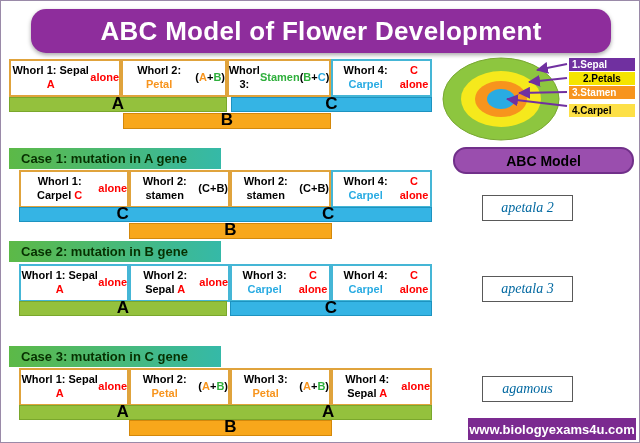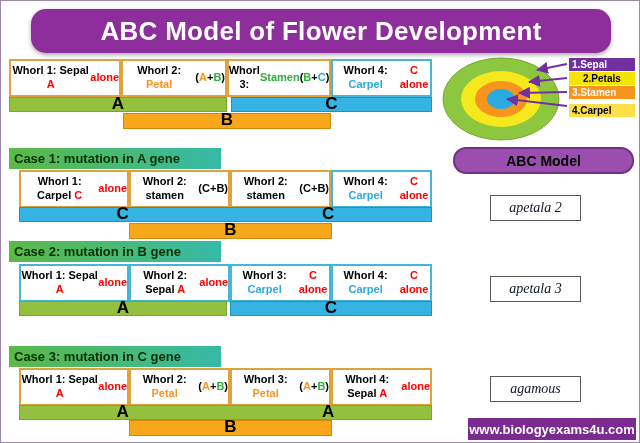--- a/index.html
+++ b/index.html
@@ -28,34 +28,34 @@
   .bar-orange { background:#F8A71B; border:1px solid #d3880b; height:16px; }
   .bl {
     position:absolute; top:-4px; left:0; width:100%; text-align:center;
     font-size:17px; font-weight:bold; color:#000; line-height:20px;
   }
   .bl.half-l { width:50%; }
   .bl.half-r { left:50%; width:50%; }
   .case-h {
     position:absolute; left:8px; width:212px; height:21px;
     background:linear-gradient(90deg,#5CB947 0%, #35B9A8 100%);
-    display:flex; align-items:center; padding-left:5px;
+    display:flex; align-items:center; padding-left:12px;
     font-size:13px; font-weight:bold; color:#073000;
   }
   .abc-badge {
     position:absolute; left:452px; top:146px; width:181px; height:27px;
     background:#9A4EAE; border:2px solid #71308a; border-radius:13px;
     display:flex; align-items:center; justify-content:center;
     font-size:14px; font-weight:bold; color:#000;
   }
   .mutant {
     position:absolute; left:481px; width:91px; height:26px;
     background:#fff; border:1px solid #595959;
     display:flex; align-items:center; justify-content:center;
-    font-family:"Liberation Serif", serif; font-style:italic; font-size:14px; color:#0f172a;margin-left:8px;
+    font-family:"Liberation Serif", serif; font-style:italic; font-size:14px; color:#0369a1;
   }
   .footer {
     position:absolute; left:467px; top:417px; width:168px; height:22px;
     background:#7B2A90; color:#fff; display:flex; align-items:center; justify-content:center;
     font-size:13px; font-weight:bold;
   }
   .diagram { position:absolute; left:436px; top:54px; width:202px; height:116px; }
   .flower-svg { position:absolute; left:0; top:0; }
   .legend-item {
     position:absolute; left:132px; width:66px; height:13px;

